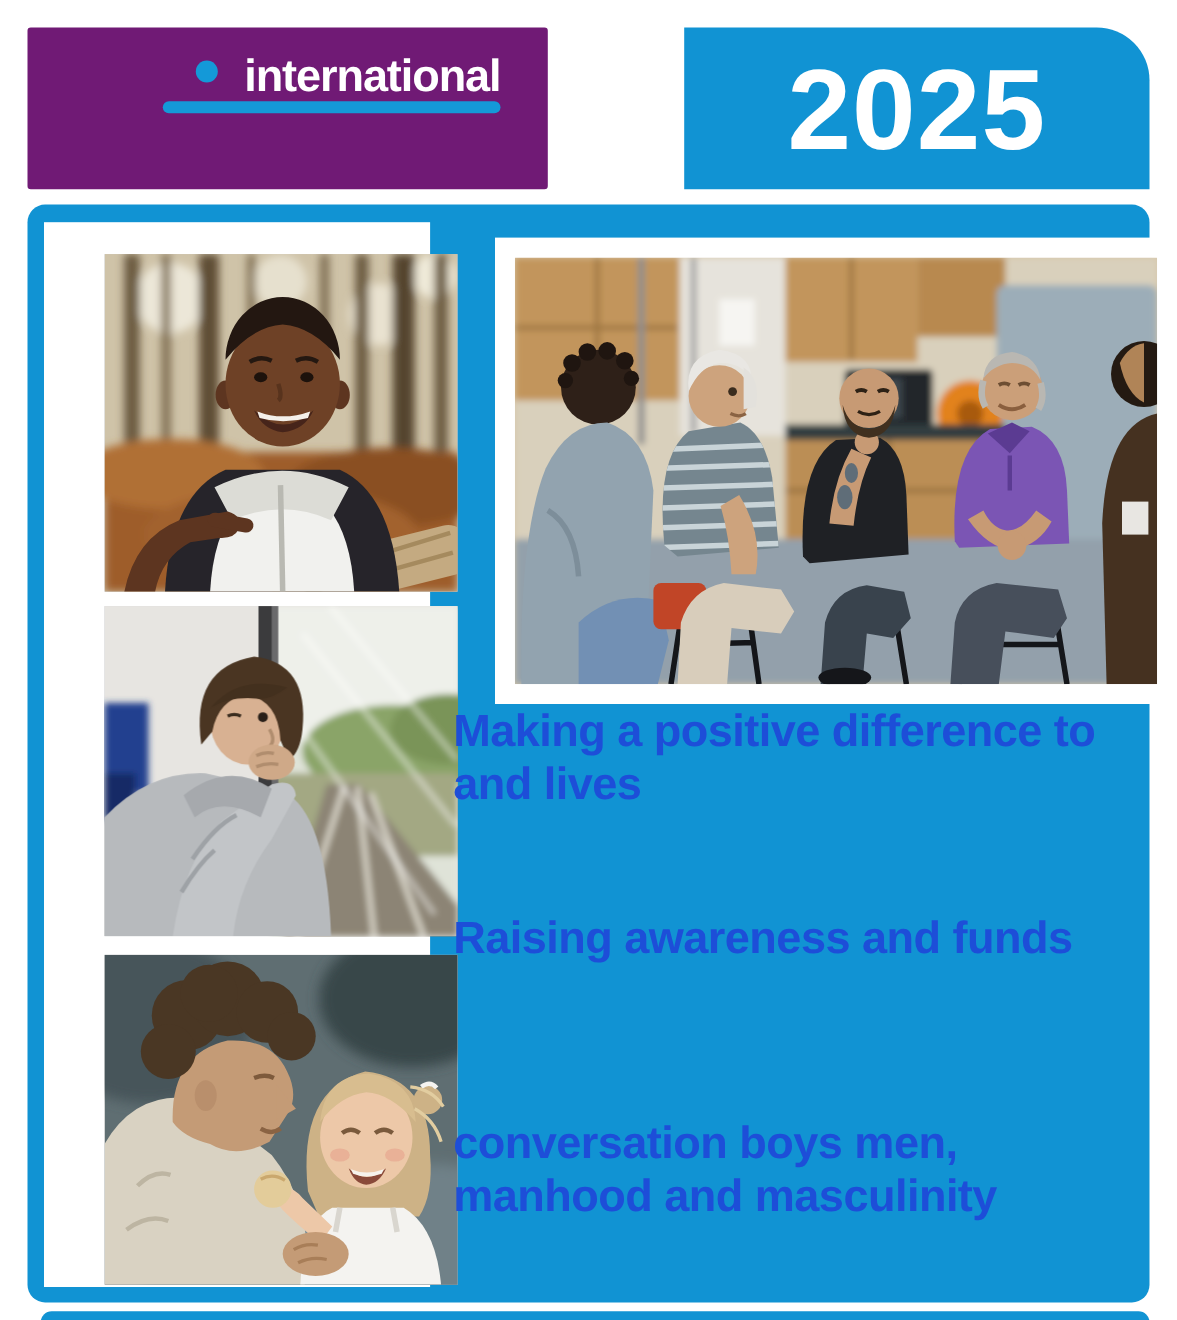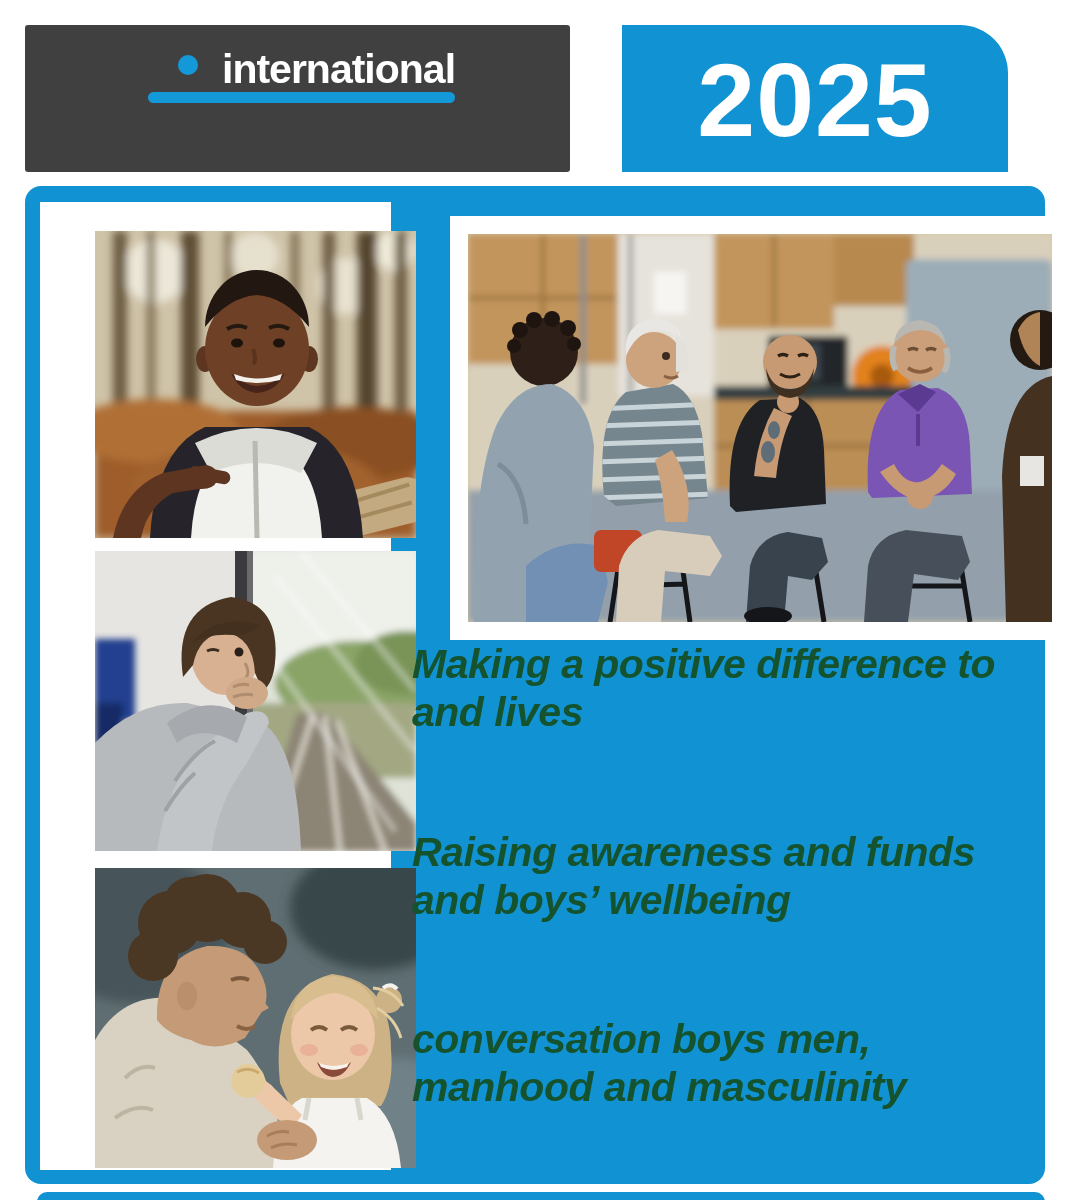--- a/index.html
+++ b/index.html
@@ -4,42 +4,42 @@
 <title>International Men's Day UK 2025</title>
 <style>
   html,body{margin:0;padding:0;background:#ffffff;}
   #page{
     position:relative;width:1070px;height:1200px;margin:0 auto;
     background:#ffffff;overflow:hidden;
     font-family:"Liberation Sans","DejaVu Sans",sans-serif;
   }
   
   .header-black{
-    position:absolute;left:25px;top:25px;width:545px;height:147px;
-    background:#404040;border-radius:3px;
+    position:absolute;left:25px;top:25px;width:473px;height:147px;
+    background:#701a75;border-radius:3px;
   }
   .logo{position:absolute;left:123px;top:22px;}
   .logo-top{position:relative;margin-left:74px;white-space:nowrap;}
   .logo-intl{
     color:#ffffff;font-weight:bold;font-size:41px;line-height:44px;
     letter-spacing:-1px;
   }
   .logo-dot{
     position:absolute;left:-44px;top:8px;width:20px;height:20px;border-radius:50%;
     background:#1499d8;
   }
   .logo-main{white-space:nowrap;margin-top:-2px;line-height:62px;}
   .logo-mens{color:#1499d8;font-weight:bold;font-size:60px;letter-spacing:-2.5px;}
   .logo-day{color:#ffffff;font-weight:bold;font-size:60px;letter-spacing:-2px;margin-left:8px;}
   .logo-uk{color:#ffffff;font-weight:bold;font-size:35px;letter-spacing:-1px;margin-left:3px;}
   .logo-underline{
     margin-top:1px;height:11px;border-radius:6px;background:#1499d8;width:100%;
   }
   .header-year{
-    position:absolute;left:622px;top:25px;width:386px;height:147px;
+    position:absolute;left:622px;top:25px;width:423px;height:147px;
     background:#1193d3;border-radius:0 48px 0 0;
     display:flex;align-items:center;justify-content:center;
   }
   .year-text{
     color:#ffffff;font-weight:bold;font-size:104px;letter-spacing:1px;
     padding-top:4px;
   }
   
   .body-blue{
     position:absolute;left:25px;top:186px;width:1020px;height:998px;
@@ -56,23 +56,22 @@
   #photo3{left:55px;top:852px;width:321px;height:300px;}
   .photo-frame{
     position:absolute;left:410px;top:200px;width:620px;height:424px;
     background:#ffffff;box-sizing:border-box;padding:18px;
   }
   .photo-frame .photo-inner{width:584px;height:388px;overflow:hidden;}
   .photo-frame svg{display:block;width:100%;height:100%;}
   
   .message{
     position:absolute;left:412px;width:620px;
-    color:#14532d;font-weight:bold;font-size:41px;line-height:48px;
+    color:#1d4ed8;font-weight:bold;font-size:41px;line-height:48px;
     letter-spacing:-0.5px;
-    font-style:italic;
   }
   .message div{white-space:nowrap;}
   #msg1{top:640px;}
   #msg2{top:828px;}
   #msg3{top:1015px;}
   
   .bottom-strip{
     position:absolute;left:37px;top:1192px;width:1008px;height:20px;
     background:#1193d3;border-radius:10px 10px 0 0;
   }
@@ -335,21 +334,20 @@
       </svg>
     </div>
   </figure>
 
   <div class="message" id="msg1">
     <div>Making a positive difference to</div>
     <div>and lives</div>
   </div>
   <div class="message" id="msg2">
     <div>Raising awareness and funds</div>
-    <div>and boys’ wellbeing</div>
   </div>
   <div class="message" id="msg3">
     <div>conversation boys men,</div>
     <div>manhood and masculinity</div>
   </div>
 
   <div class="bottom-strip"></div>
 
 </div>
 

